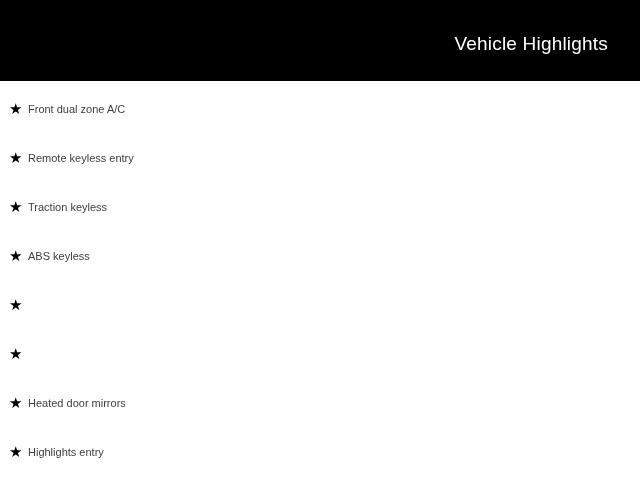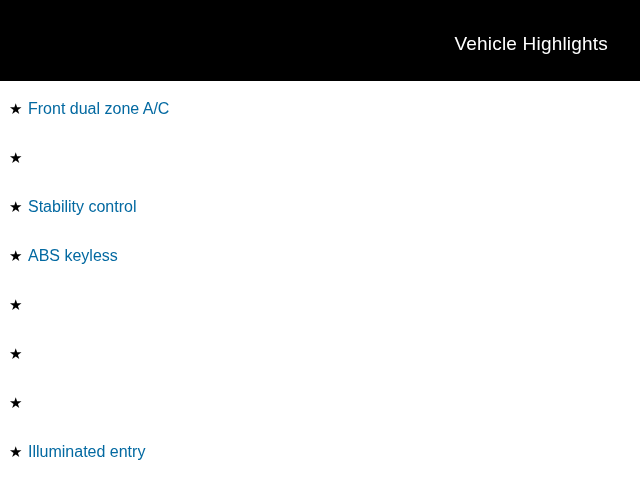--- a/index.html
+++ b/index.html
@@ -52,22 +52,22 @@
   }
   .bullet-star {
     width: 19px;
     flex: 0 0 19px;
     color: #000000;
     font-size: 15px;
     line-height: 28px;
     text-align: left;
   }
   .item-label {
-    color: #0369a1;
-    font-size: 16px;
+    color: #404040;
+    font-size: 11px;
     line-height: 28px;
     white-space: nowrap;
   }
 </style>
 </head>
 <body>
 
 <div class="page">
 
   <div class="header-bar">
@@ -76,44 +76,46 @@
 
   <ul class="highlights-list">
 
     <li class="highlight-item">
       <span class="bullet-star">★</span>
       <span class="item-label">Front dual zone A/C</span>
     </li>
 
     <li class="highlight-item">
       <span class="bullet-star">★</span>
+      <span class="item-label">Remote keyless entry</span>
     </li>
 
     <li class="highlight-item">
       <span class="bullet-star">★</span>
-      <span class="item-label">Stability control</span>
+      <span class="item-label">Traction keyless</span>
     </li>
 
     <li class="highlight-item">
       <span class="bullet-star">★</span>
       <span class="item-label">ABS keyless</span>
     </li>
 
     <li class="highlight-item">
       <span class="bullet-star">★</span>
     </li>
 
     <li class="highlight-item">
       <span class="bullet-star">★</span>
     </li>
 
     <li class="highlight-item">
       <span class="bullet-star">★</span>
+      <span class="item-label">Heated door mirrors</span>
     </li>
 
     <li class="highlight-item">
       <span class="bullet-star">★</span>
-      <span class="item-label">Illuminated entry</span>
+      <span class="item-label">Highlights entry</span>
     </li>
 
   </ul>
 
 </div>
 
 </body></html>

